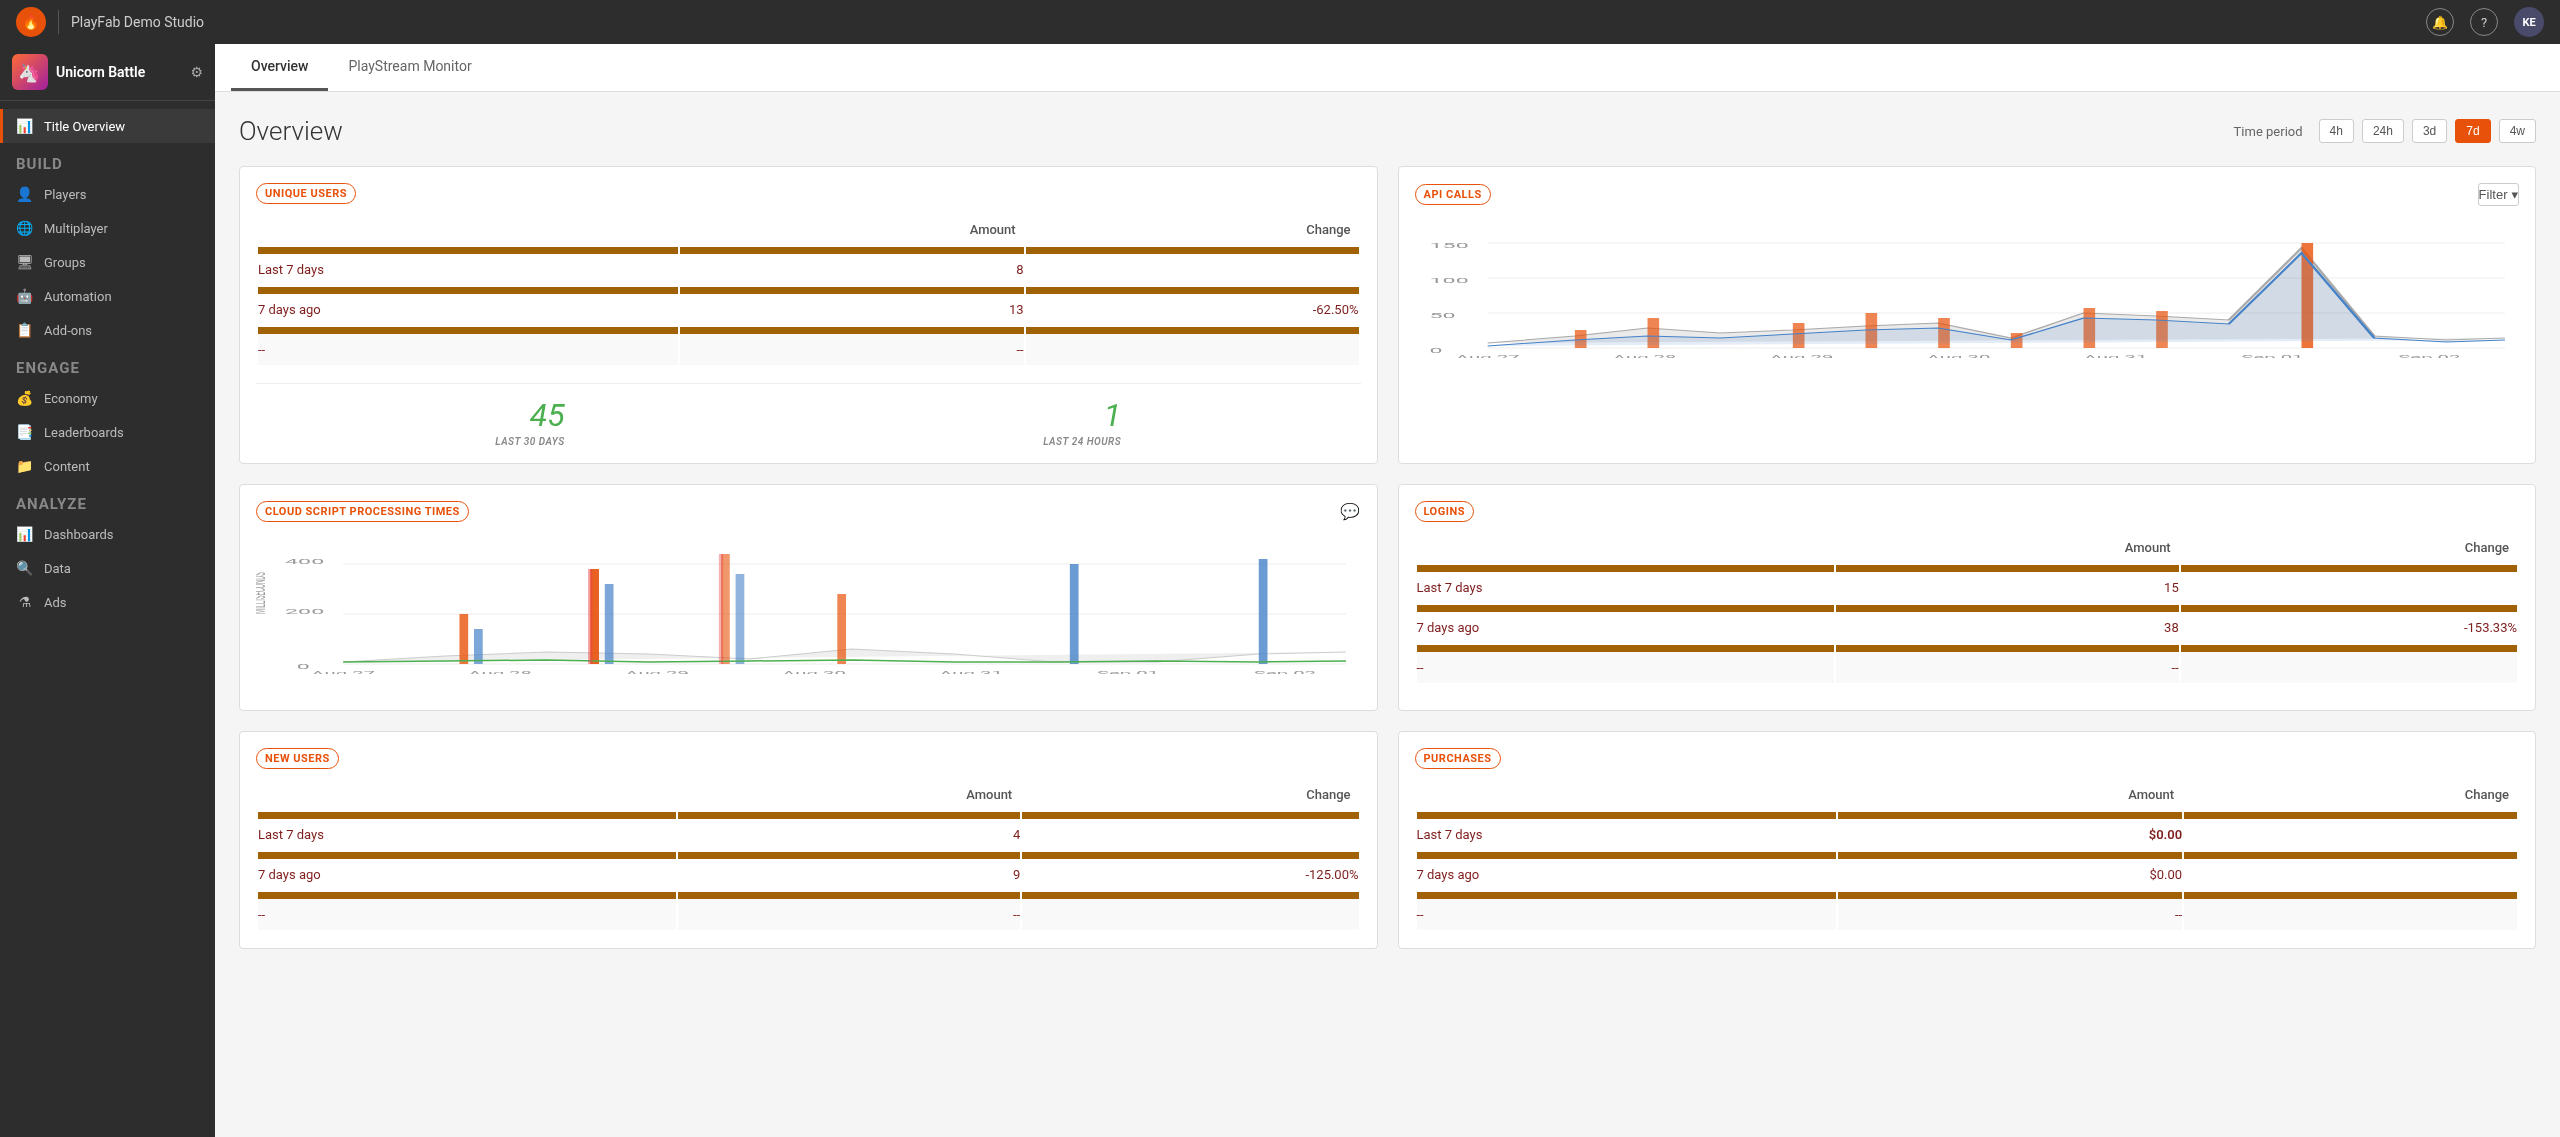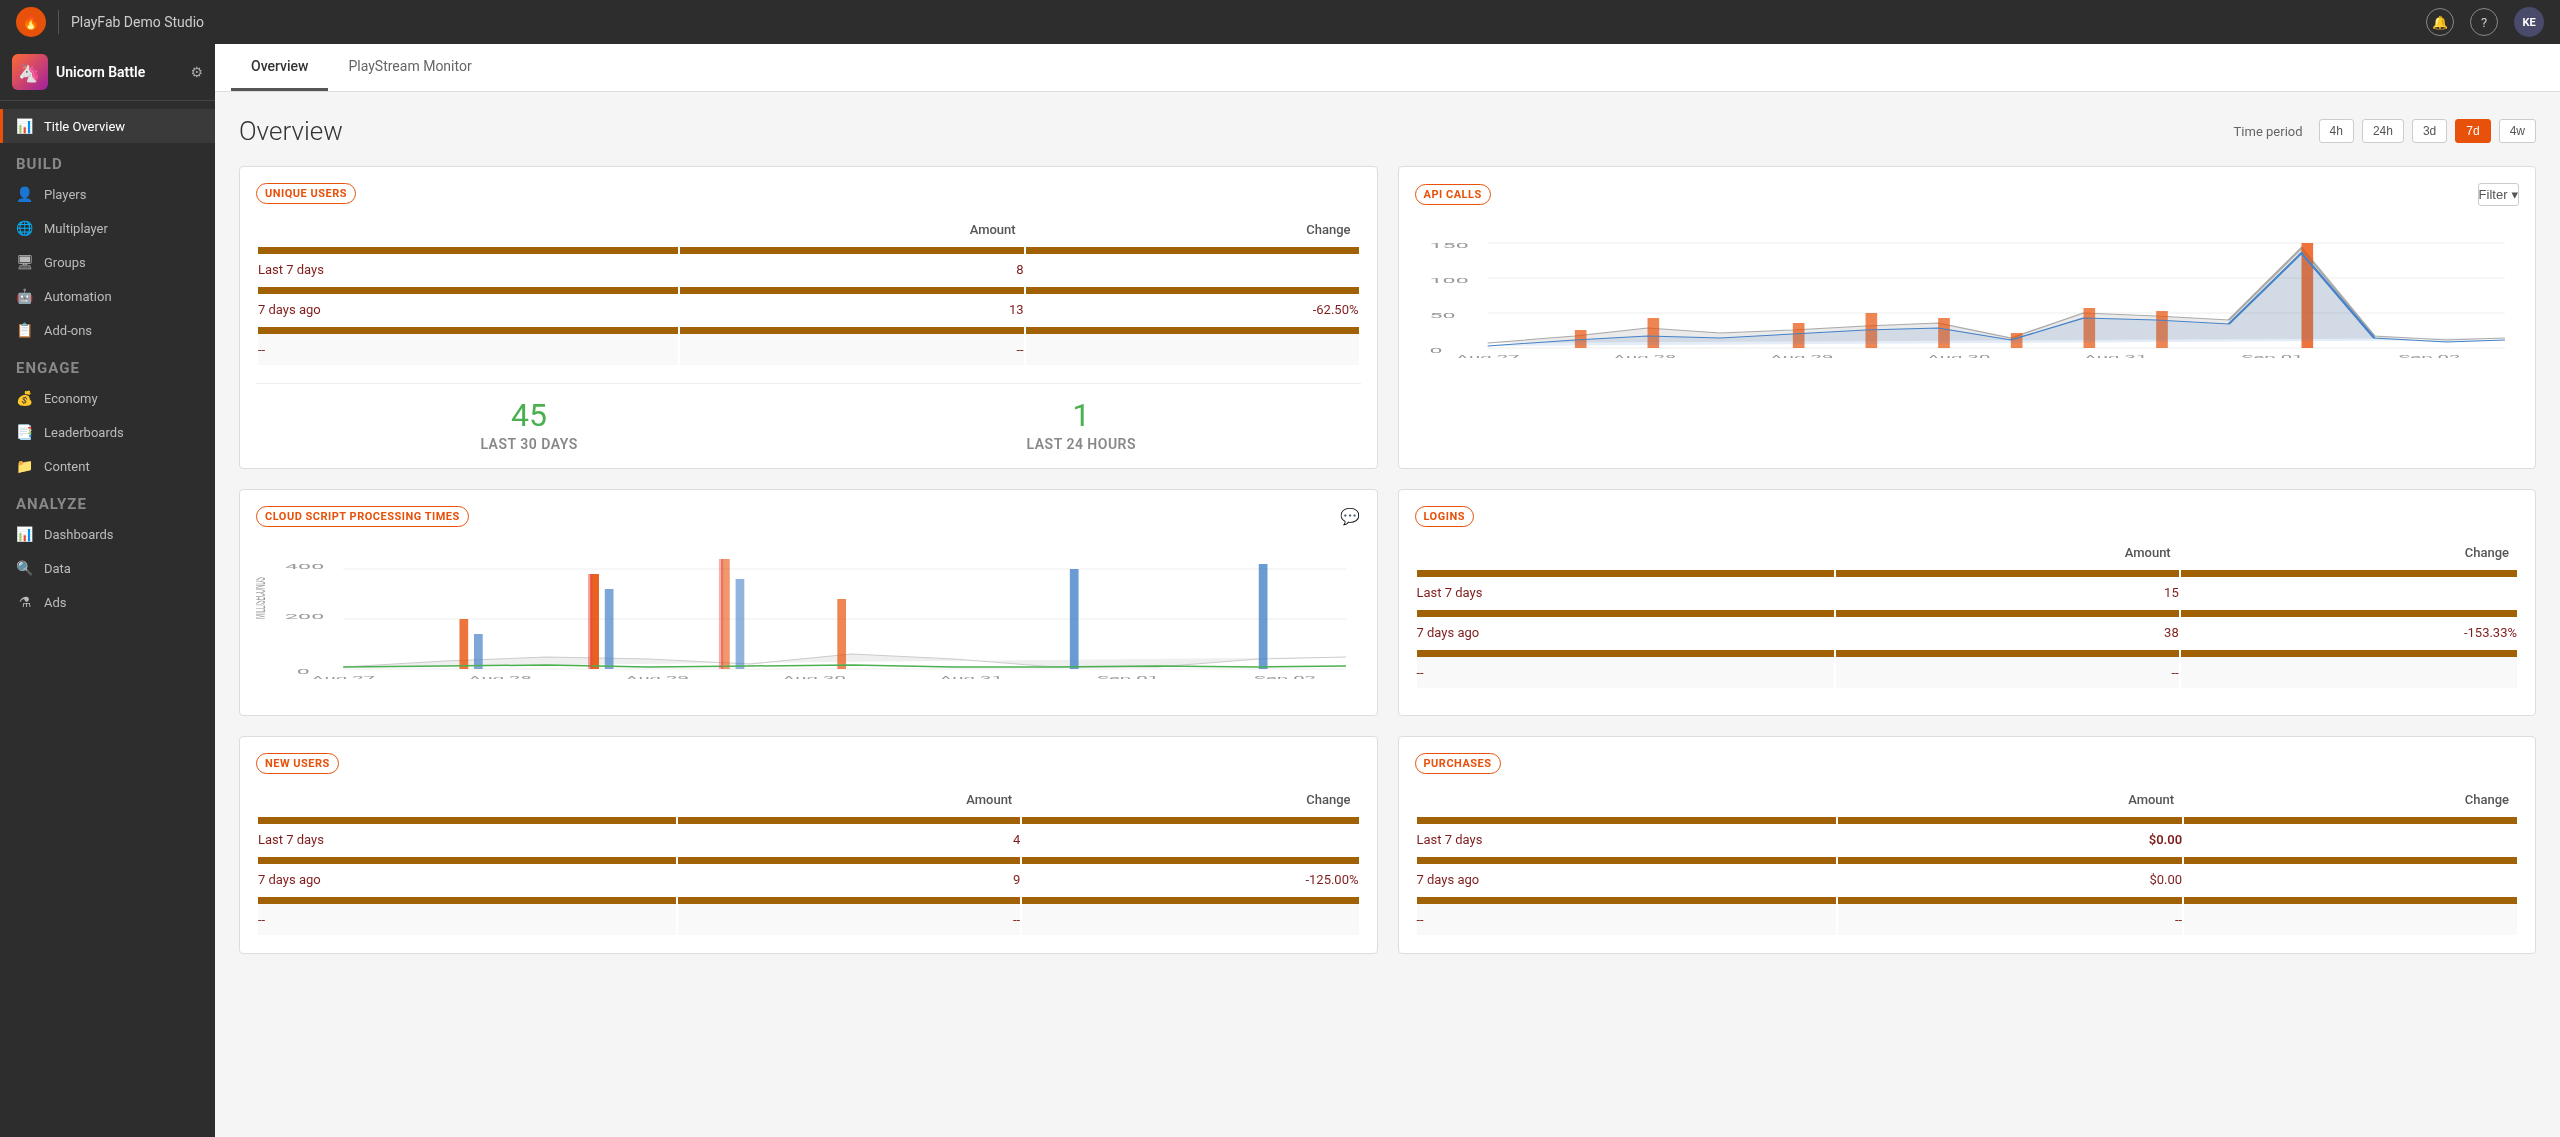--- a/index.html
+++ b/index.html
@@ -61,23 +61,23 @@
     .card-header { display: flex; align-items: center; justify-content: space-between; margin-bottom: 12px; }
     .card-badge { border: 1.5px solid #e8510a; color: #e8510a; font-size: 11px; font-weight: 700; padding: 3px 8px; border-radius: 12px; letter-spacing: 0.5px; }
     .card-table { width: 100%; }
     .card-table th { font-size: 13px; color: #555; font-weight: 500; padding: 4px 8px 8px 0; text-align: left; }
     .card-table th:not(:first-child) { text-align: right; }
     .card-table td { font-size: 13px; color: #7f1d1d; padding: 8px 0; border-top: 7px solid #a16207; }
     .card-table td:not(:first-child) { text-align: right; }
     .card-table tr.highlight td { background: #f9f9f9; }
     .change-negative { color: #e84040; }
     .card-footer { display: flex; justify-content: space-around; margin-top: 16px; padding-top: 12px; border-top: 1px solid #eee; }
-    .card-stat { text-align: center; }
+    .card-stat { text-align: right; font-style: italic; }
     .card-stat-value { font-size: 32px; font-weight: 400; color: #4CAF50; }
-    .card-stat-label { font-size: 14px; color: #888; font-weight: 600; letter-spacing: 0.5px; margin-top: 2px; }
+    .card-stat-label { font-size: 10px; color: #888; font-weight: 600; letter-spacing: 0.5px; margin-top: 2px; }
 
     
     .chart-card { background: #fff; border: 1px solid #ddd; border-radius: 4px; padding: 16px; }
     .chart-area { width: 100%; height: 160px; position: relative; }
 
     
     .chart-svg { width: 100%; height: 140px; }
 
     .filter-btn { display: flex; align-items: center; gap: 4px; font-size: 13px; color: #555; cursor: pointer; border: 1px solid #ccc; padding: 3px 0; border-radius: 3px; background: #fff; }
 

